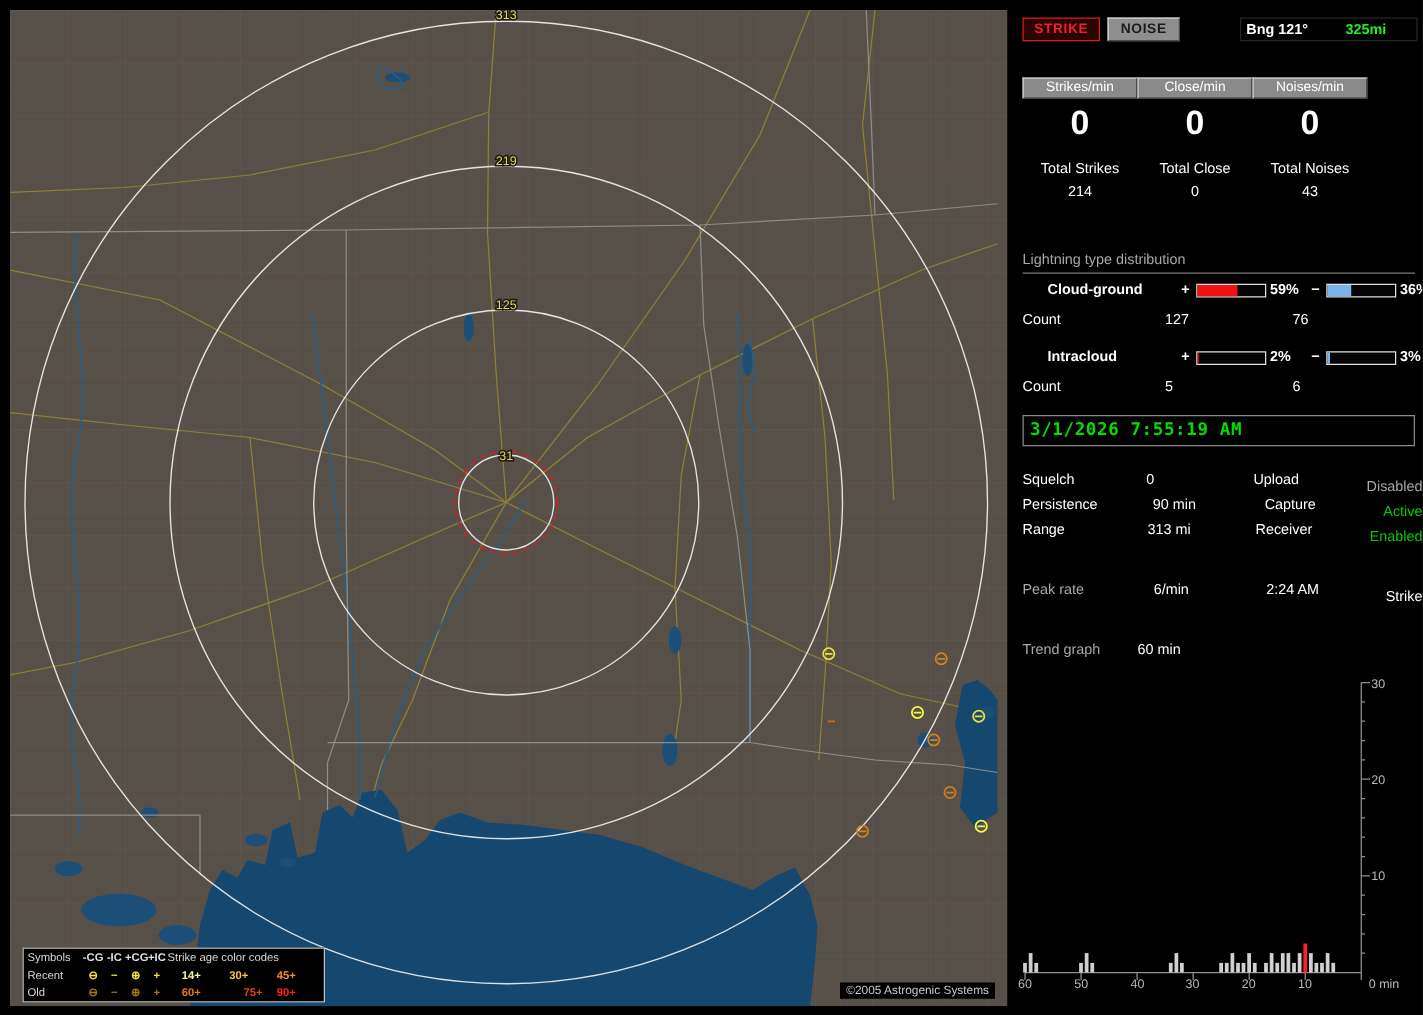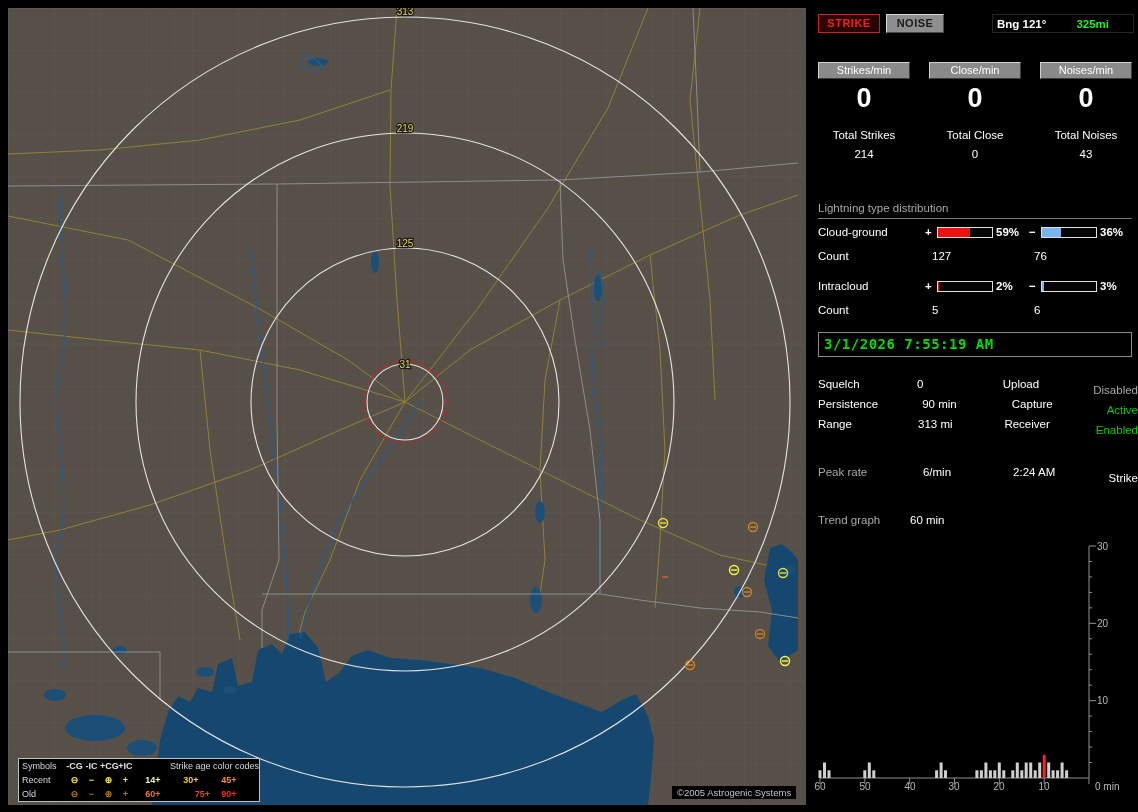--- a/index.html
+++ b/index.html
@@ -7,50 +7,50 @@
          font-family:"Liberation Sans",sans-serif;color:#fff;}
   
   .map{position:absolute;left:8px;top:8px;width:798px;height:592px;}
   .map svg{display:block;}
   .legend-box{position:absolute;left:10px;top:750px;width:240px;background:#000;
               border:1px solid #c0c0c0;font-size:9px;color:#e0e0e0;}
   .legend-row{display:flex;align-items:center;height:14px;}
   .legend-head{width:44px;padding-left:3px;color:#d8d8d8;}
   .legend-sym{width:17px;text-align:center;font-weight:bold;}
   .legend-age{flex:1;display:flex;}
-  .age-title{flex:1;text-align:right;color:#d8d8d8;}
+  .age-title{flex:1;text-align:left;color:#d8d8d8;}
   .age-cell{width:38px;text-align:center;font-weight:bold;}
   .copyright{position:absolute;left:664px;top:778px;background:#000;color:#c8c8c8;
              font-size:9.5px;padding:1px 5px;white-space:nowrap;}
   
   .sidebar{position:absolute;left:812px;top:0;width:326px;height:812px;font-size:11.5px;}
   .topbar{position:absolute;top:14px;left:6px;right:4px;height:20px;display:flex;}
   .btn-strike{width:62px;height:19px;background:#2b0303;border:1px solid #cc2222;color:#ee2222;
               font-weight:bold;font-size:11px;text-align:center;line-height:17px;box-sizing:border-box;letter-spacing:.5px;}
   .btn-noise{width:58px;height:19px;margin-left:6px;background:#8e8e8e;color:#1a1a1a;font-weight:bold;
              font-size:11px;text-align:center;line-height:17px;box-sizing:border-box;
              border-top:1px solid #d8d8d8;border-left:1px solid #d8d8d8;
              border-right:1px solid #4a4a4a;border-bottom:1px solid #4a4a4a;letter-spacing:.5px;}
   .bng-box{margin-left:auto;width:142px;height:19px;background:#000;display:flex;align-items:center;
            padding:0 4px;border:1px solid #262626;box-sizing:border-box;}
   .bng-label{color:#fff;font-weight:bold;}
   .bng-value{color:#22ee22;font-weight:bold;margin-left:auto;margin-right:20px;}
-  .rate-row,.zero-row,.tl-row,.tv-row{position:absolute;left:6px;display:flex;gap:19px;}
+  .rate-row,.zero-row,.tl-row,.tv-row{position:absolute;left:6px;display:flex;}
   .rate-row{top:62px;}
   .rate-btn{width:92px;height:17px;background:#8a8a8a;color:#fff;font-size:11px;text-align:center;
             line-height:15px;box-sizing:border-box;border-top:1px solid #d0d0d0;border-left:1px solid #d0d0d0;
             border-right:1px solid #3a3a3a;border-bottom:1px solid #3a3a3a;}
   .zero-row{top:83px;}
   .zero{width:92px;text-align:center;font-size:27px;font-weight:bold;}
   .tl-row{top:129px;} .tv-row{top:148px;}
   .tcell{width:92px;text-align:center;}
   .dist-title{position:absolute;top:202px;left:6px;right:6px;color:#a8a8a8;
               border-bottom:1px solid #787878;padding-bottom:4px;}
   .dist-row{position:absolute;left:6px;display:flex;align-items:center;height:14px;}
-  .dist-name{width:107px;font-weight:normal;}
+  .dist-name{width:107px;font-weight:bold;margin-left:20px;}
   .dist-sign{width:11px;font-weight:bold;}
   .dist-bar{width:54px;height:9px;border:1px solid #e0e0e0;background:#050505;margin:0 3px 0 1px;}
   .dist-bar-fill{height:100%;}
   .dist-pct{width:33px;font-weight:bold;}
   .count-row{position:absolute;left:6px;display:flex;height:14px;align-items:center;}
   .count-label{width:107px;}
   .count-v1{margin-left:7px;width:96px;}
   .count-v2{margin-left:6px;}
   .datetime-box{position:absolute;top:332px;left:6px;right:6px;height:23px;background:#000;
                 border:1px solid #8a8a8a;color:#00dd00;font-family:"DejaVu Sans Mono",monospace;

